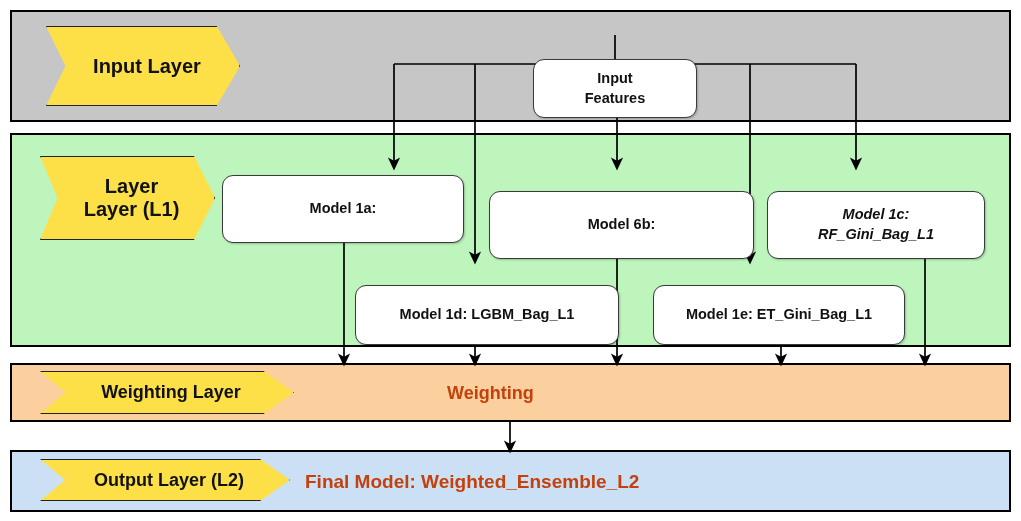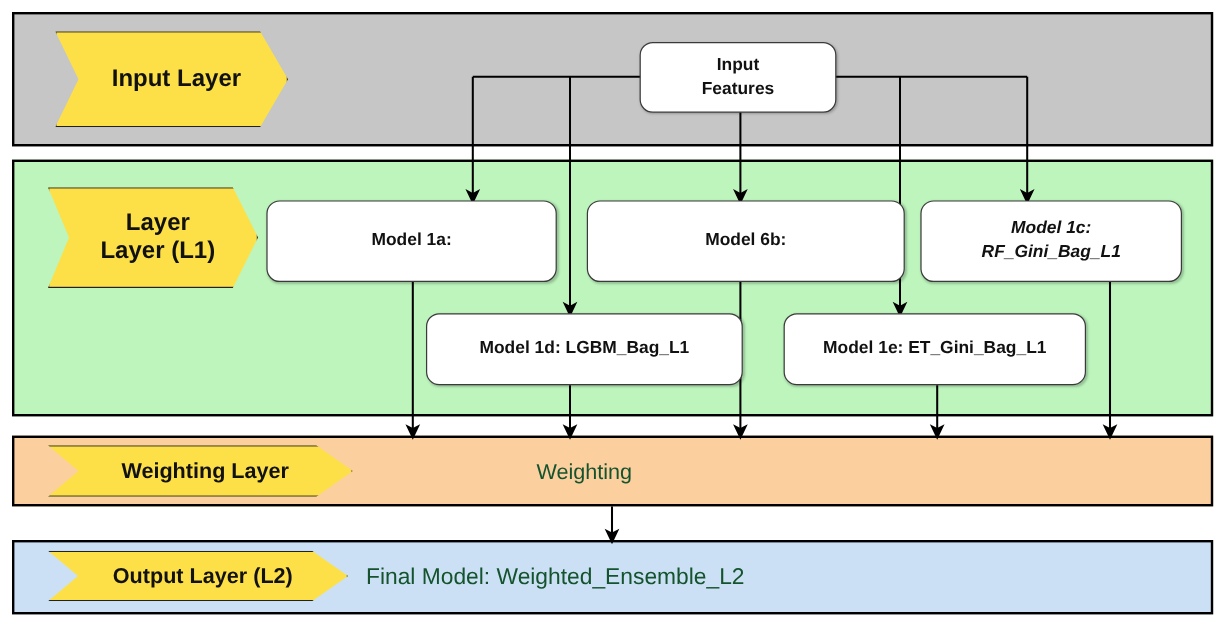--- a/index.html
+++ b/index.html
@@ -22,29 +22,29 @@
   .chev-input  {left:46px; top:26px;  width:194px; height:80px;  font-size:20px;}
   .chev-base   {left:40px; top:156px; width:175px; height:84px;  font-size:20px;}
   .chev-weight {left:40px; top:371px; width:254px; height:43px;  font-size:18px;}
   .chev-output {left:40px; top:459px; width:250px; height:42px;  font-size:18px;}
   .chev-inner{padding:0 6px 0 14px;}
 
   
   .node{position:absolute;background:#ffffff;border:1px solid #3a3a3a;border-radius:11px;
         box-sizing:border-box;display:flex;align-items:center;justify-content:center;
         text-align:center;font-weight:bold;color:#111;line-height:1.35;font-size:14.5px;
-        box-shadow:1px 1px 2px rgba(0,0,0,.22);}
+        box-shadow:1px 1px 2px rgba(0,0,0,.22);margin-top:24px;}
   .n-input{left:533px; top:35px;  width:164px; height:59px;}
-  .n-1a   {left:222px; top:167px; width:242px; height:68px;}
+  .n-1a   {left:222px; top:151px; width:242px; height:68px;}
   .n-1b   {left:489px; top:167px; width:265px; height:68px;}
   .n-1c   {left:767px; top:167px; width:218px; height:68px;font-style:italic;}
   .n-1d   {left:355px; top:261px; width:264px; height:60px;}
   .n-1e   {left:653px; top:261px; width:252px; height:60px;}
 
-  .plain{position:absolute;font-weight:normal;color:#14532d;}
+  .plain{position:absolute;font-weight:bold;color:#c2410c;}
   .lbl-weighting{left:447px; top:383px; font-size:18px;}
   .lbl-final    {left:305px; top:471px; font-size:19px;}
 
   svg.wires{position:absolute;left:0;top:0;width:1021px;height:521px;
             pointer-events:none;overflow:visible;}
 </style>
 </head>
 <body>
 
 <div id="stage">

